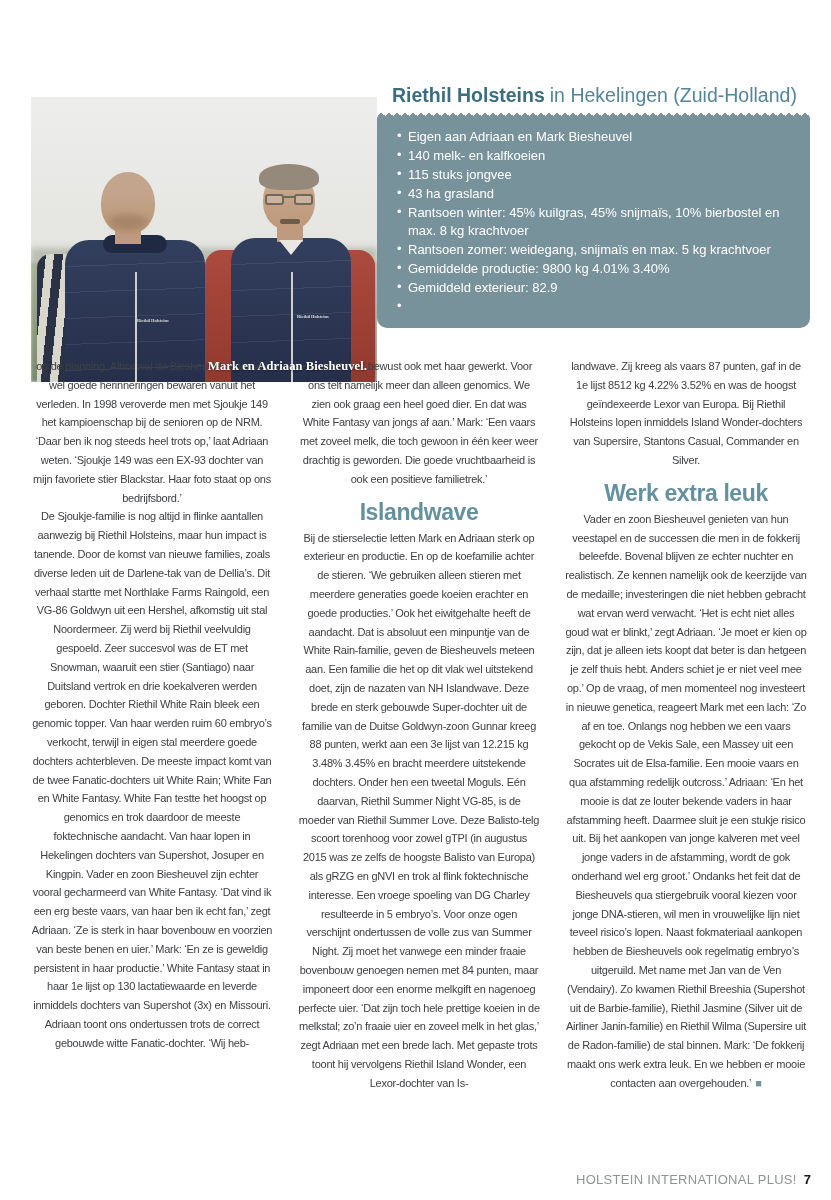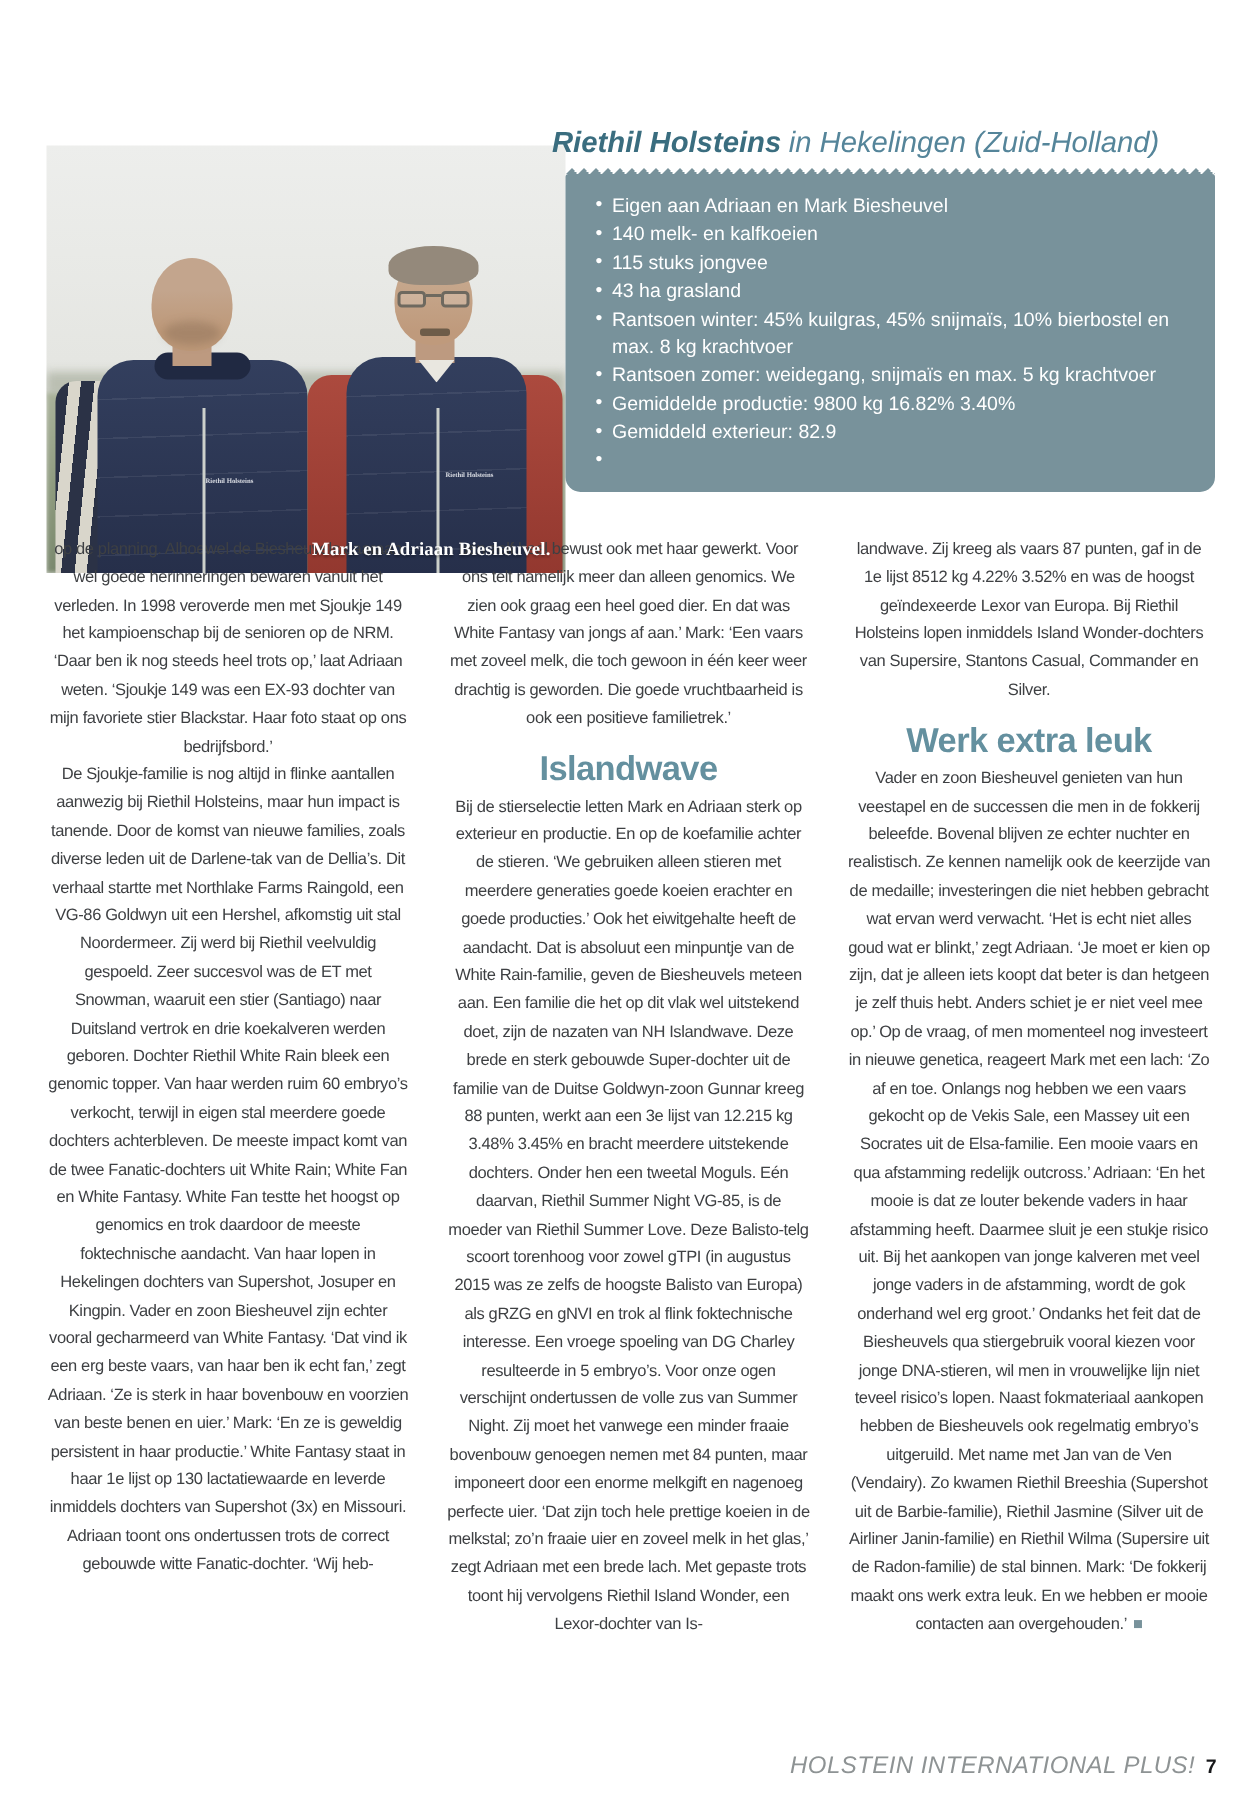--- a/index.html
+++ b/index.html
@@ -71,22 +71,22 @@
   .vest-logo { position:absolute; z-index:3; font-size:4.5px; line-height:1.25;
     color:#e8eaef; text-align:center; font-weight:700; opacity:.9; }
   .logo-mark { left:100px; bottom:58px; }
   .logo-adriaan { left:92px; bottom:62px; }
 
   .caption { position:absolute; right:10px; bottom:8px; color:#ffffff;
     font-weight:700; font-size:12.5px; letter-spacing:.1px;
     text-shadow:0 1px 2px rgba(0,0,0,.4); z-index:6; }
 
   
-  .farm-title { position:absolute; left:368px; top:84px; margin:0;
-    font-size:19.5px; white-space:nowrap; font-weight:400;font-style:italic; }
+  .farm-title { position:absolute; left:392px; top:84px; margin:0;
+    font-size:19.5px; white-space:nowrap; font-weight:400; }
   .t-bold { font-weight:700; color:#3a6d7f; }
   .t-light { color:#55859a; margin-left:5px; }
 
   .info-box { position:absolute; left:377px; top:116px; width:433px; height:212px;
     background:#78929b; border-radius:2px 2px 10px 10px;
     padding:12px 14px 0 20px; box-sizing:border-box; }
   .info-box::before { content:""; position:absolute; left:0; right:0; top:-4px; height:4px;
     background:conic-gradient(from 135deg at 50% 0, #78929b 0 90deg, transparent 0);
     background-size:8px 4px; background-repeat:repeat-x; }
   .info-list { list-style:none; margin:0; padding:0;
@@ -100,21 +100,21 @@
   .col { width:242px; font-size:11px; line-height:18.8px;
     letter-spacing:-0.25px; color:#3e4043; text-align:center; }
   .col p { margin:0; }
   .col h2 { font-size:23px; line-height:26px; margin:10px 0 4px;
     color:#64909f; letter-spacing:-0.4px; font-weight:700; }
   .endmark { color:#78929b; margin-left:4px; }
 
   
   .footer { position:absolute; right:20px; bottom:13px;
     display:flex; align-items:baseline; gap:7px; }
-  .mag { font-size:16px; color:#8e9394; letter-spacing:.3px;font-style:italic; }
+  .mag { font-size:13px; color:#8e9394; letter-spacing:.3px; }
   .pagenum { font-size:13px; font-weight:700; color:#17181a; }
 </style>
 </head>
 <body>
 
 <div class="page">
 
   <div class="photo">
     <div class="treeline"></div>
     <div class="field"></div>
@@ -155,21 +155,21 @@
   <h1 class="farm-title"><span class="t-bold">Riethil Holsteins</span><span class="t-light">in Hekelingen (Zuid-Holland)</span></h1>
 
   <div class="info-box">
     <ul class="info-list">
       <li><span class="dot">•</span><span>Eigen aan Adriaan en Mark Biesheuvel</span></li>
       <li><span class="dot">•</span><span>140 melk- en kalfkoeien</span></li>
       <li><span class="dot">•</span><span>115 stuks jongvee</span></li>
       <li><span class="dot">•</span><span>43 ha grasland</span></li>
       <li><span class="dot">•</span><span>Rantsoen winter: 45% kuilgras, 45% snijmaïs, 10% bierbostel en max. 8 kg krachtvoer</span></li>
       <li><span class="dot">•</span><span>Rantsoen zomer: weidegang, snijmaïs en max. 5 kg krachtvoer</span></li>
-      <li><span class="dot">•</span><span>Gemiddelde productie: 9800 kg 16.82% 3.40%</span></li>
+      <li><span class="dot">•</span><span>Gemiddelde productie: 9800 kg 4.01% 3.40%</span></li>
       <li><span class="dot">•</span><span>Gemiddeld exterieur: 82.9</span></li>
       <li><span class="dot">•</span></li>
     </ul>
   </div>
 
   <div class="columns">
     <section class="col">
       <p>op de planning. Alhoewel de Biesheuvels daaraan wel goede herinneringen bewaren vanuit het verleden. In 1998 veroverde men met Sjoukje 149 het kampioenschap bij de senioren op de NRM. ‘Daar ben ik nog steeds heel trots op,’ laat Adriaan weten. ‘Sjoukje 149 was een EX-93 dochter van mijn favoriete stier Blackstar. Haar foto staat op ons bedrijfsbord.’</p>
       <p>De Sjoukje-familie is nog altijd in flinke aantallen aanwezig bij Riethil Holsteins, maar hun impact is tanende. Door de komst van nieuwe families, zoals diverse leden uit de Darlene-tak van de Dellia’s. Dit verhaal startte met Northlake Farms Raingold, een VG-86 Goldwyn uit een Hershel, afkomstig uit stal Noordermeer. Zij werd bij Riethil veelvuldig gespoeld. Zeer succesvol was de ET met Snowman, waaruit een stier (Santiago) naar Duitsland vertrok en drie koekalveren werden geboren. Dochter Riethil White Rain bleek een genomic topper. Van haar werden ruim 60 embryo’s verkocht, terwijl in eigen stal meerdere goede dochters achterbleven. De meeste impact komt van de twee Fanatic-dochters uit White Rain; White Fan en White Fantasy. White Fan testte het hoogst op genomics en trok daardoor de meeste foktechnische aandacht. Van haar lopen in Hekelingen dochters van Supershot, Josuper en Kingpin. Vader en zoon Biesheuvel zijn echter vooral gecharmeerd van White Fantasy. ‘Dat vind ik een erg beste vaars, van haar ben ik echt fan,’ zegt Adriaan. ‘Ze is sterk in haar bovenbouw en voorzien van beste benen en uier.’ Mark: ‘En ze is geweldig persistent in haar productie.’ White Fantasy staat in haar 1e lijst op 130 lactatiewaarde en leverde inmiddels dochters van Supershot (3x) en Missouri. Adriaan toont ons ondertussen trots de correct gebouwde witte Fanatic-dochter. ‘Wij heb-</p>
     </section>

